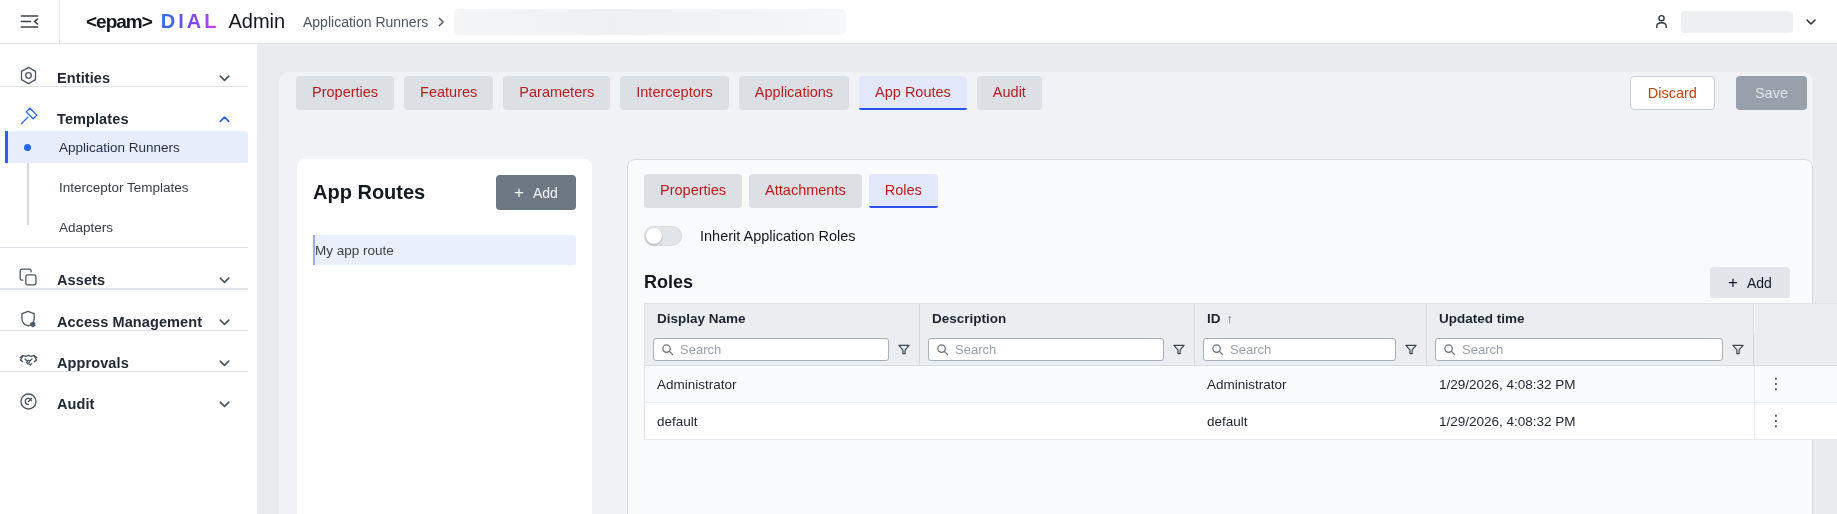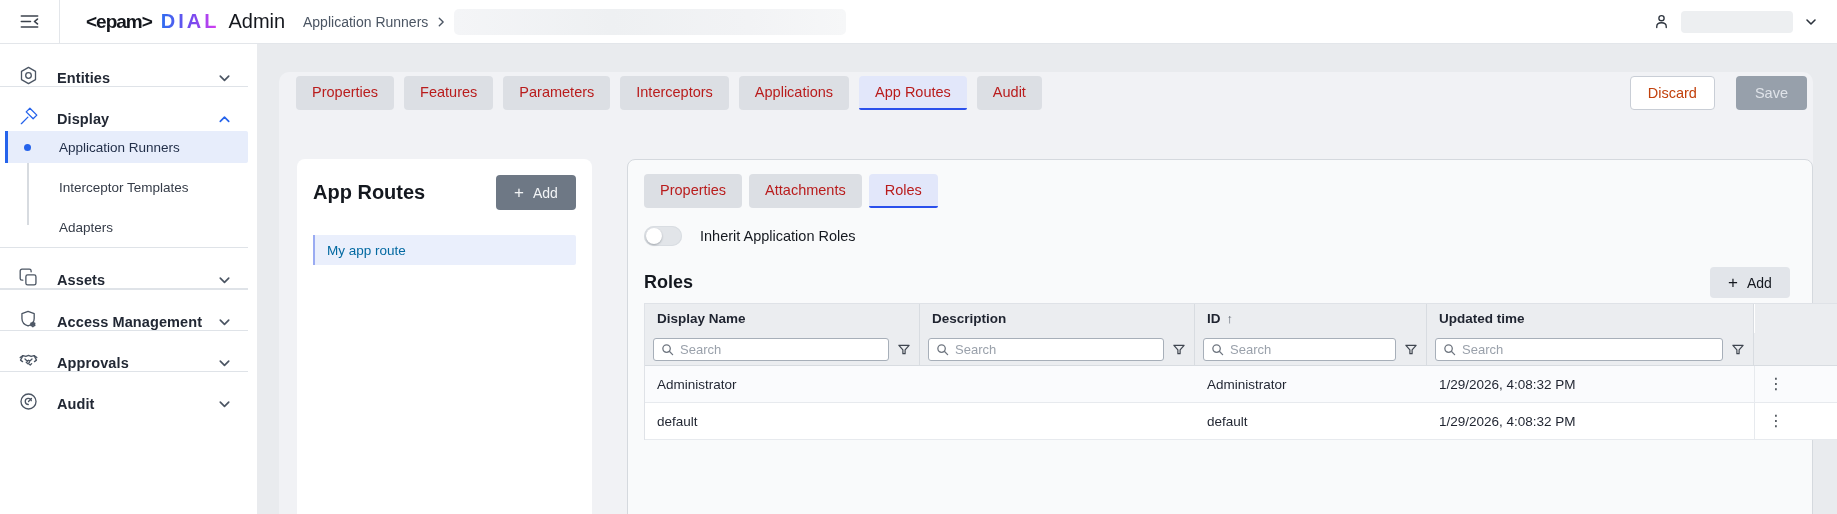--- a/index.html
+++ b/index.html
@@ -66,21 +66,21 @@
 
   
   .routes-card { position:absolute; left:18px; top:87px; width:295px; bottom:0;
     background:#fff; border-radius:8px 8px 0 0; padding:16px; }
   .routes-head { display:flex; justify-content:space-between; align-items:center; }
   .routes-title { font-size:20px; font-weight:700; color:#14181f; }
   .btn-add-dark { width:80px; height:35px; background:#6e7885; color:#f2f4f6; border-radius:4px;
     display:flex; align-items:center; justify-content:center; gap:9px; font-size:14px; cursor:pointer; }
   .plus { font-size:17px; line-height:1; font-weight:400; }
   .route-item { margin-top:25px; height:30px; background:#eaeffc; border-left:2px solid #9aabf2;
-    display:flex; align-items:center; padding-left:12px; font-size:13.5px; color:#0369a1;
+    display:flex; align-items:center; padding-left:0; font-size:13.5px; color:#404040;
     border-radius:0 2px 2px 0; cursor:pointer; }
 
   
   .detail-panel { position:absolute; left:348px; top:87px; right:0; bottom:-2px;
     background:#f9fafb; border:1px solid #d5d9de; border-radius:8px 8px 0 0; padding:14px 16px; }
   .detail-tabs { display:flex; gap:7px; }
   .toggle-row { margin-top:18px; display:flex; align-items:center; gap:18px; }
   .toggle { width:38px; height:20px; border-radius:10px; background:#e2e5e9;
     box-shadow:inset 0 0 0 1px #d9dde2; position:relative; cursor:pointer; flex:none; }
   .toggle-knob { position:absolute; left:2px; top:2px; width:16px; height:16px; border-radius:50%;
@@ -174,21 +174,21 @@
 
   <div class="nav-divider"></div>
 
   <div class="nav-item">
     <span class="nav-icon blue">
       <svg viewBox="0 0 24 24">
           <path d="M3.8 20.2 11.3 12.7"></path>
           <path d="M9.4 6.7 13.6 2.5 21.5 10.4 17.3 14.6 Z"></path>
         </svg>
     </span>
-    <span class="nav-label">Display</span>
+    <span class="nav-label">Templates</span>
     <span class="nav-chevron blue">
       <svg viewBox="0 0 16 16">
           <path d="M3.5 10 l4.5-4.5 4.5 4.5"></path>
         </svg>
     </span>
   </div>
 
   <div class="sub-group">
     <div class="tree-line"></div>
     <div class="sub-item selected">

